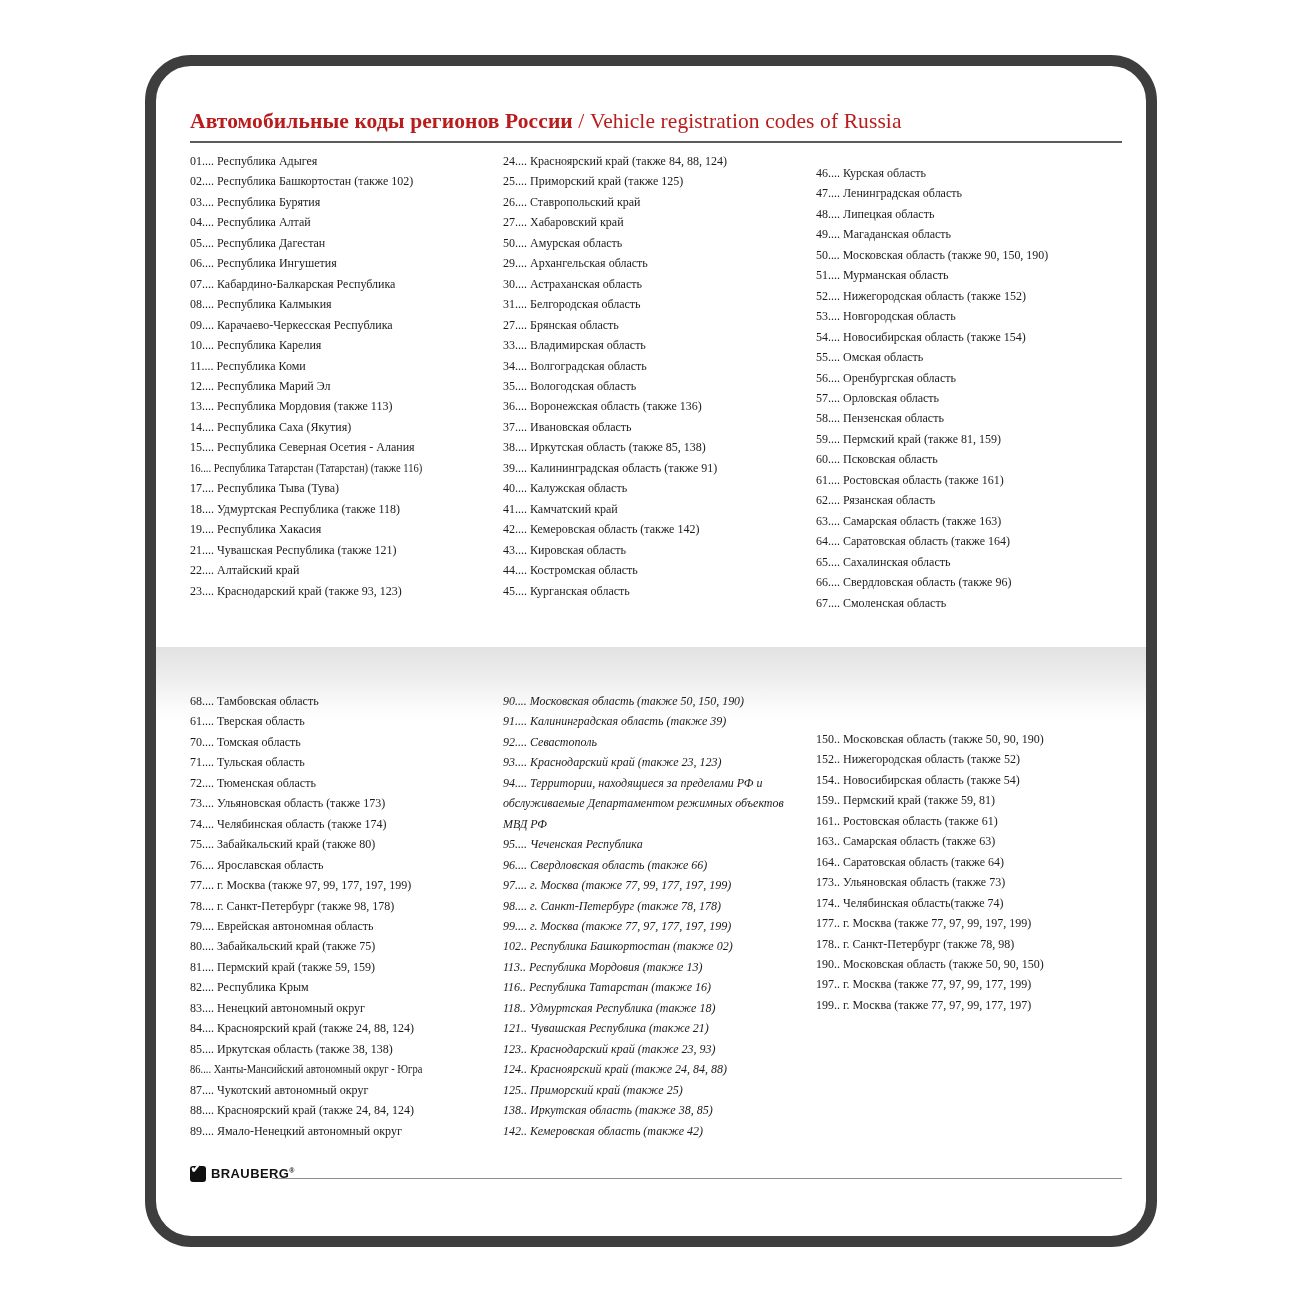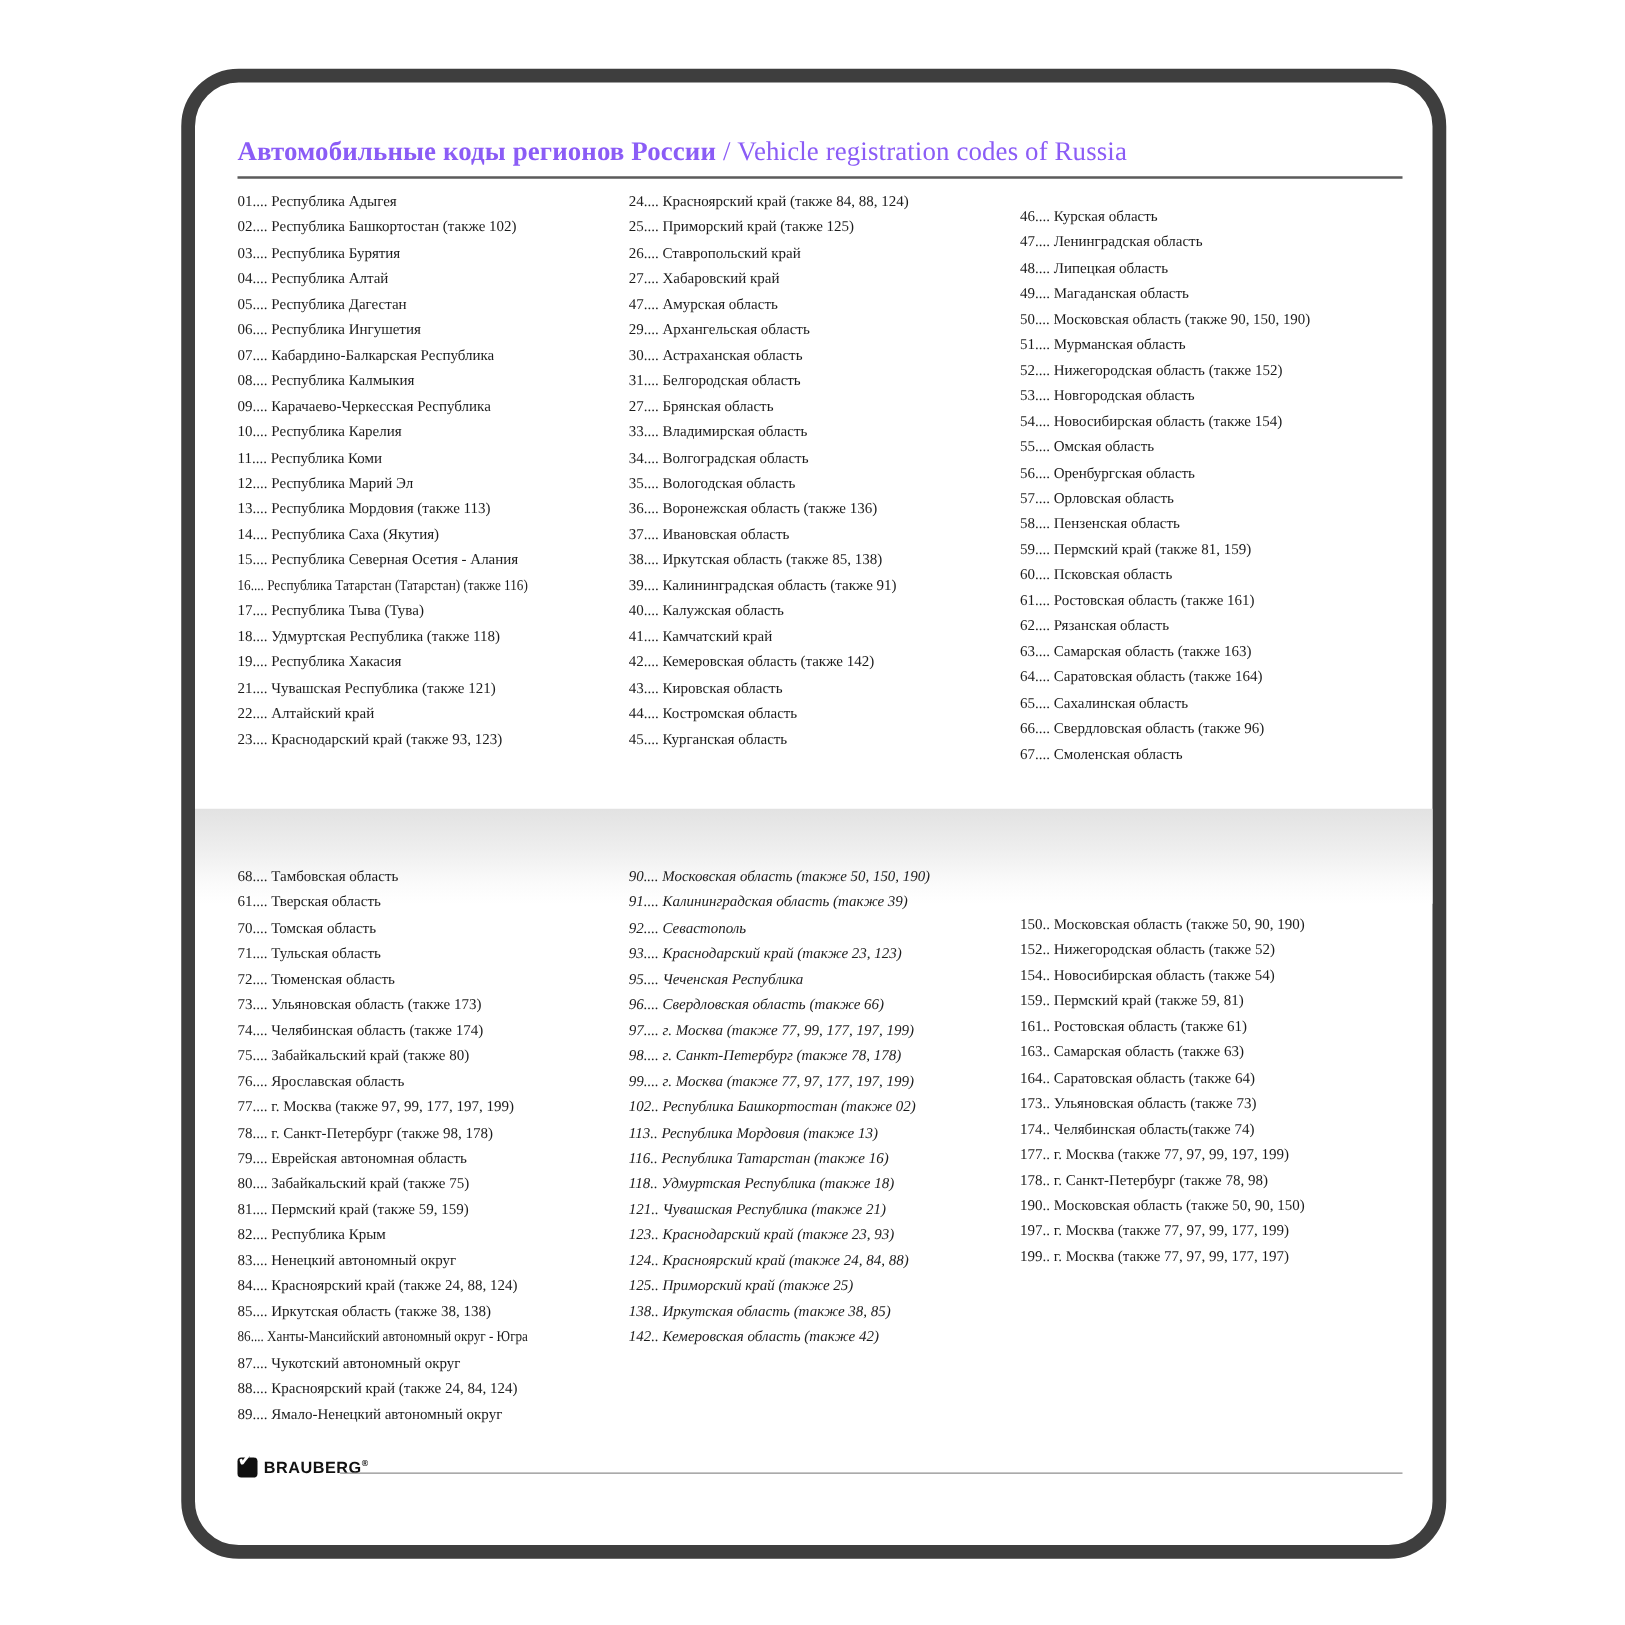--- a/index.html
+++ b/index.html
@@ -10,21 +10,21 @@
   .card{
     position:absolute;left:145px;top:55px;width:990px;height:1170px;
     border:11px solid #3e3e3e;border-radius:46px;background:#ffffff;
   }
   .fold{
     position:absolute;left:156px;top:647px;width:990px;height:76px;
     background:linear-gradient(180deg,#e2e2e2 0%,#efefef 45%,#fbfbfb 80%,#ffffff 100%);
   }
   .title-row{
     position:absolute;left:190px;top:109px;font-size:21.5px;white-space:nowrap;
-    color:#8b5cf6;letter-spacing:0.1px;
+    color:#b91c1c;letter-spacing:0.1px;
   }
   .title-ru{font-weight:bold;}
   .title-en{font-weight:normal;}
   .title-underline{
     position:absolute;left:190px;top:141px;width:932px;height:2px;background:#5b5b5b;
   }
   .col{
     position:absolute;width:300px;font-size:12px;line-height:20.45px;color:#1c1c1c;
   }
   .col-t0{left:190px;top:151px;}
@@ -86,21 +86,21 @@
     <div class="row">19.... Республика Хакасия</div>
     <div class="row">21.... Чувашская Республика (также 121)</div>
     <div class="row">22.... Алтайский край</div>
     <div class="row">23.... Краснодарский край (также 93, 123)</div>
   </div>
 <div class="col col-t1">
     <div class="row">24.... Красноярский край (также 84, 88, 124)</div>
     <div class="row">25.... Приморский край (также 125)</div>
     <div class="row">26.... Ставропольский край</div>
     <div class="row">27.... Хабаровский край</div>
-    <div class="row">47.... Амурская область</div>
+    <div class="row">50.... Амурская область</div>
     <div class="row">29.... Архангельская область</div>
     <div class="row">30.... Астраханская область</div>
     <div class="row">31.... Белгородская область</div>
     <div class="row">27.... Брянская область</div>
     <div class="row">33.... Владимирская область</div>
     <div class="row">34.... Волгоградская область</div>
     <div class="row">35.... Вологодская область</div>
     <div class="row">36.... Воронежская область (также 136)</div>
     <div class="row">37.... Ивановская область</div>
     <div class="row">38.... Иркутская область (также 85, 138)</div>
@@ -159,20 +159,21 @@
     <div class="row" style="transform: scaleX(0.877);">86.... Ханты-Мансийский автономный округ - Югра</div>
     <div class="row">87.... Чукотский автономный округ</div>
     <div class="row">88.... Красноярский край (также 24, 84, 124)</div>
     <div class="row">89.... Ямало-Ненецкий автономный округ</div>
   </div>
 <div class="col col-b1">
     <div class="row" style="transform: scaleX(0.993);">90.... Московская область (также 50, 150, 190)</div>
     <div class="row">91.... Калининградская область (также 39)</div>
     <div class="row">92.... Севастополь</div>
     <div class="row">93.... Краснодарский край (также 23, 123)</div>
+    <div class="row" style="white-space: normal;">94.... Территории, находящиеся за пределами РФ и обслуживаемые Департаментом режимных объектов МВД РФ</div>
     <div class="row">95.... Чеченская Республика</div>
     <div class="row">96.... Свердловская область (также 66)</div>
     <div class="row">97.... г. Москва (также 77, 99, 177, 197, 199)</div>
     <div class="row">98.... г. Санкт-Петербург (также 78, 178)</div>
     <div class="row">99.... г. Москва (также 77, 97, 177, 197, 199)</div>
     <div class="row">102.. Республика Башкортостан (также 02)</div>
     <div class="row">113.. Республика Мордовия (также 13)</div>
     <div class="row">116.. Республика Татарстан (также 16)</div>
     <div class="row">118.. Удмуртская Республика (также 18)</div>
     <div class="row">121.. Чувашская Республика (также 21)</div>

